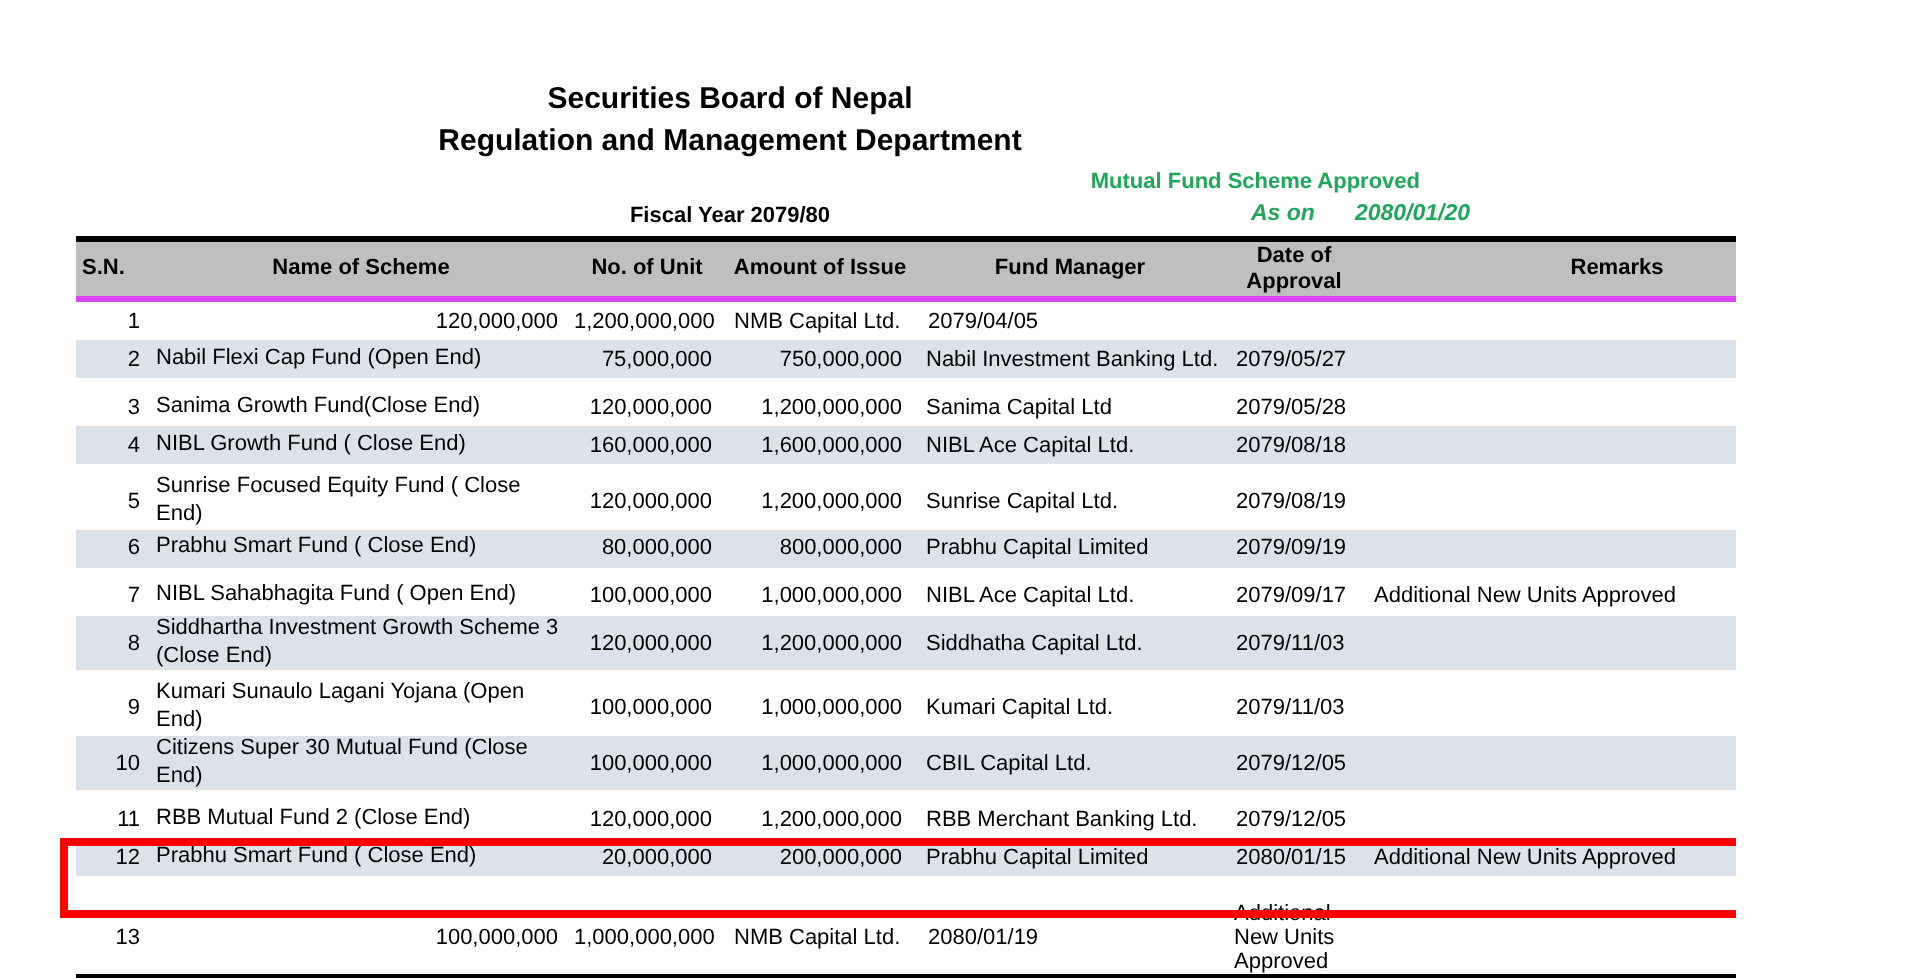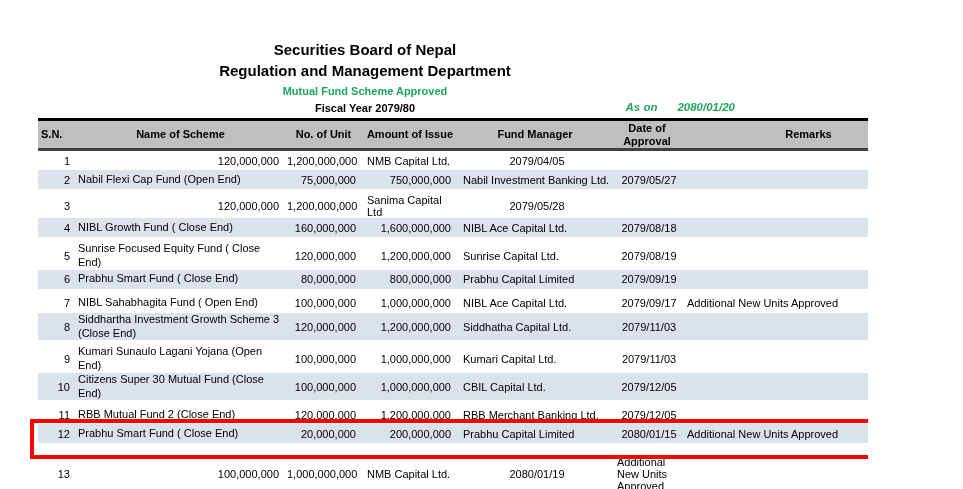--- a/index.html
+++ b/index.html
@@ -47,21 +47,21 @@
     top: 118px;
     width: 897px;
   }
   .grid7 {
     display: grid;
     grid-template-columns: 38px 209px 77px 96px 154px 70px 1fr;
   }
   .thead {
     background: #bfbfbf;
     border-top: 3px solid #000;
-    border-bottom: 3px solid #404040;
+    border-bottom: 3px solid #d946ef;
     min-height: 30px;
     align-items: center;
     font-weight: bold;
     font-size: 11px;
   }
   .thead .cell { text-align: center; line-height: 1.15; padding: 1px 2px; }
   .thead .cell.sn { text-align: left; padding-left: 3px; }
 
   .trow {
     min-height: 19px;
@@ -70,21 +70,21 @@
   }
   .trow.shade { background: #dbe2ea; }
   .trow.gap   { margin-top: 5px; }
   .trow.biggap{ margin-top: 13px; }
   .cell { padding: 0 2px; }
   .cell.sn      { text-align: right; padding-right: 6px; }
   .cell.name    { text-align: left;  padding-left: 2px; line-height: 1.25; }
   .cell.units   { text-align: right; padding-right: 6px; }
   .cell.amount  { text-align: right; padding-right: 7px; }
   .cell.fm      { text-align: left;  padding-left: 5px; }
-  .cell.date    { text-align: center;  padding-left: 6px; }
+  .cell.date    { text-align: left;  padding-left: 6px; }
   .cell.remarks { text-align: left;  padding-left: 5px; }
 
   .total-row {
     background: #ffff00;
     border-top: 2px solid #000;
     min-height: 14px;
     align-items: center;
     font-size: 11px;
     font-weight: bold;
   }
@@ -104,21 +104,21 @@
   }
 </style>
 </head>
 <body>
 
 <div class="page">
 
   <div class="doc-header">
     <div class="doc-title">Securities Board of Nepal</div>
     <div class="doc-dept">Regulation and Management Department</div>
-    <div class="doc-subject" style="color:#1fa65a;">Mutual Fund Scheme Approved</div>
+    <div class="doc-subject" style="color:#1fa65a;text-align:right;">Mutual Fund Scheme Approved</div>
     <div class="doc-fy">Fiscal Year 2079/80</div>
   </div>
 
   <div class="as-on" style="color:#1fa65a;">
     <span>As on</span>
     <span>2080/01/20</span>
   </div>
 
   <div class="mf-table">
 
@@ -145,20 +145,21 @@
           <div class="cell sn">2</div>
           <div class="cell name">Nabil Flexi Cap Fund (Open End)</div>
           <div class="cell units">75,000,000</div>
           <div class="cell amount">750,000,000</div>
           <div class="cell fm">Nabil Investment Banking Ltd.</div>
           <div class="cell date">2079/05/27</div>
           <div class="cell remarks"></div>
         </div>
         <div class="trow grid7 gap">
           <div class="cell sn">3</div>
+          <div class="cell name">Sanima Growth Fund(Close End)</div>
           <div class="cell units">120,000,000</div>
           <div class="cell amount">1,200,000,000</div>
           <div class="cell fm">Sanima Capital Ltd</div>
           <div class="cell date">2079/05/28</div>
           <div class="cell remarks"></div>
         </div>
         <div class="trow grid7 shade">
           <div class="cell sn">4</div>
           <div class="cell name">NIBL Growth Fund ( Close End)</div>
           <div class="cell units">160,000,000</div>

